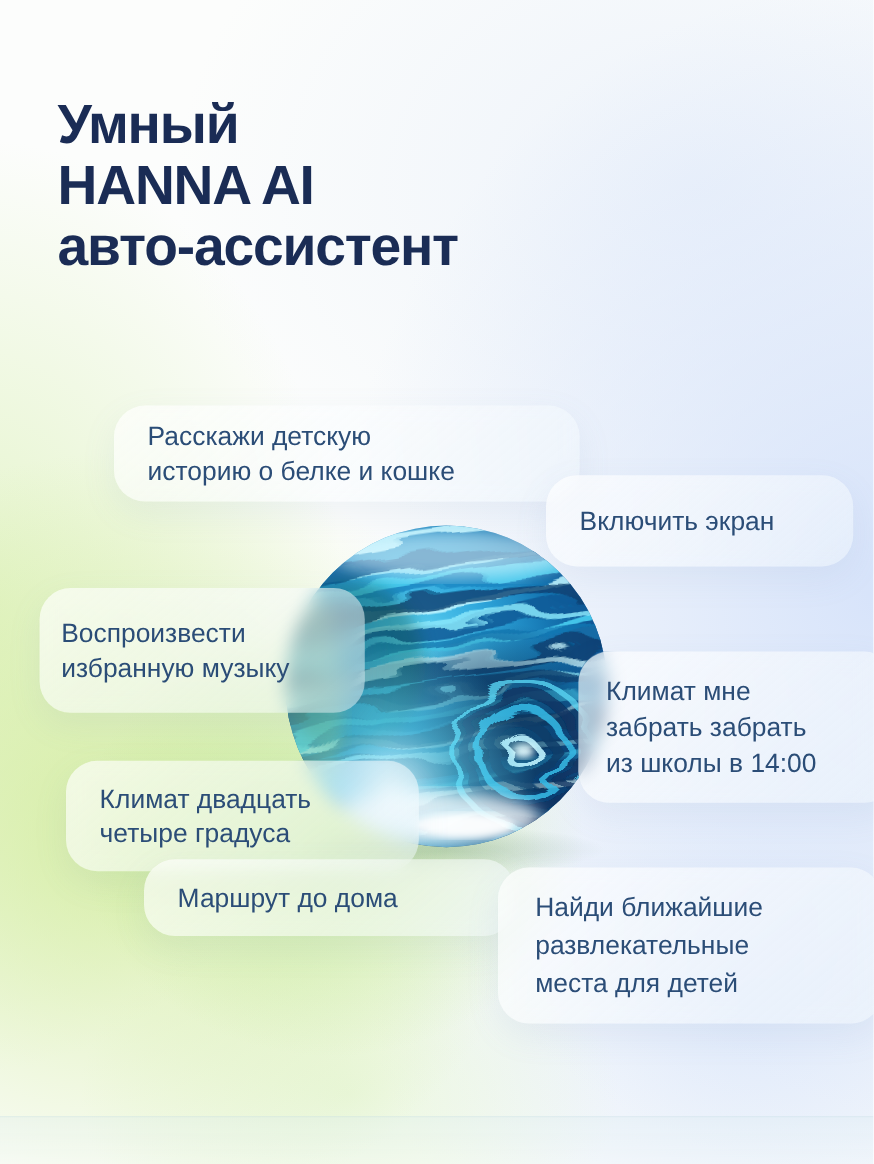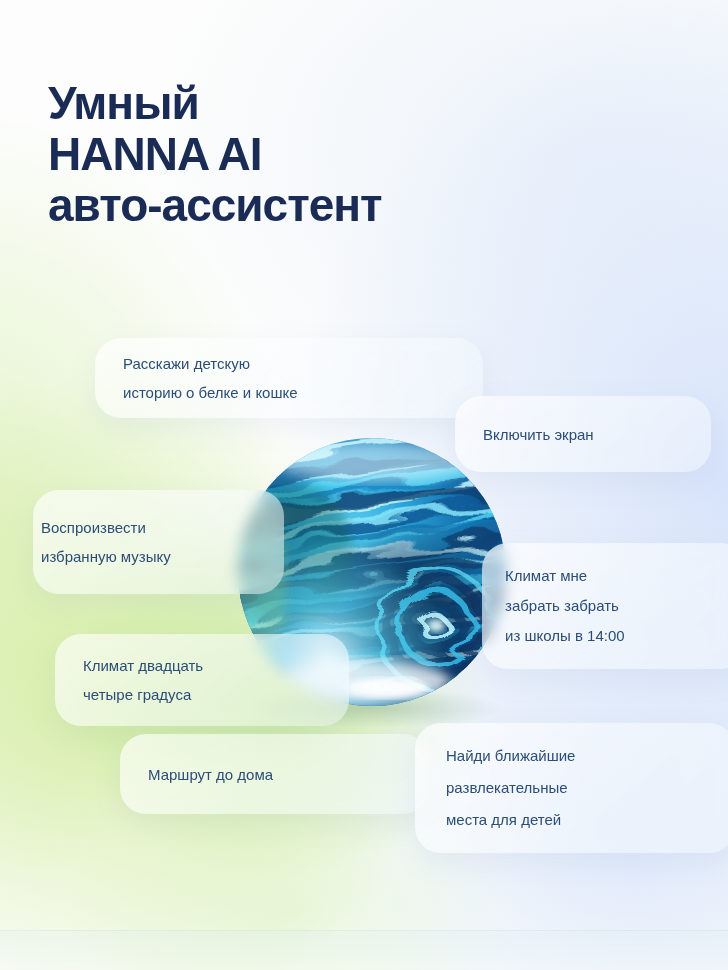--- a/index.html
+++ b/index.html
@@ -44,31 +44,31 @@
     position: absolute;
     border-radius: 26px;
     background: linear-gradient(140deg, rgba(255,255,255,0.66) 0%, rgba(240,247,252,0.48) 100%);
     box-shadow: 0 10px 28px rgba(120,150,185,0.10);
     backdrop-filter: blur(7px);
     display: flex;
     flex-direction: column;
     justify-content: center;
     padding: 0 28px;
     color: #2b4d77;
-    font-size: 15px;
+    font-size: 22px;
     line-height: 29px;
     font-weight: 500;
   }
   .bubble .line { white-space: nowrap; }
   .b1 { left: 95px;  top: 338px; width: 332px; height: 80px; }
   .b2 { left: 455px; top: 396px; width: 200px; height: 76px; }
-  .b3 { left: 33px;  top: 490px; width: 235px; height: 104px; padding: 0 8px; }
+  .b3 { left: 33px;  top: 490px; width: 235px; height: 104px; padding: 0 18px; }
   .b4 { left: 482px; top: 543px; width: 218px; height: 126px; padding: 0 23px; line-height: 30px; }
   .b5 { left: 55px;  top: 634px; width: 238px; height: 92px;  }
-  .b6 { left: 120px; top: 734px; width: 253px; height: 80px;  }
+  .b6 { left: 120px; top: 716px; width: 253px; height: 64px;  }
   .b7 { left: 415px; top: 723px; width: 258px; height: 130px; padding: 0 31px; line-height: 32px; }
   .floor {
     position: absolute;
     left: 0; top: 930px; width: 100%; height: 40px;
     border-top: 1px solid rgba(190,214,224,0.30);
     background: linear-gradient(to bottom, rgba(219,236,240,0.28), rgba(232,244,242,0.10));
   }
 </style>
 </head>
 <body>

